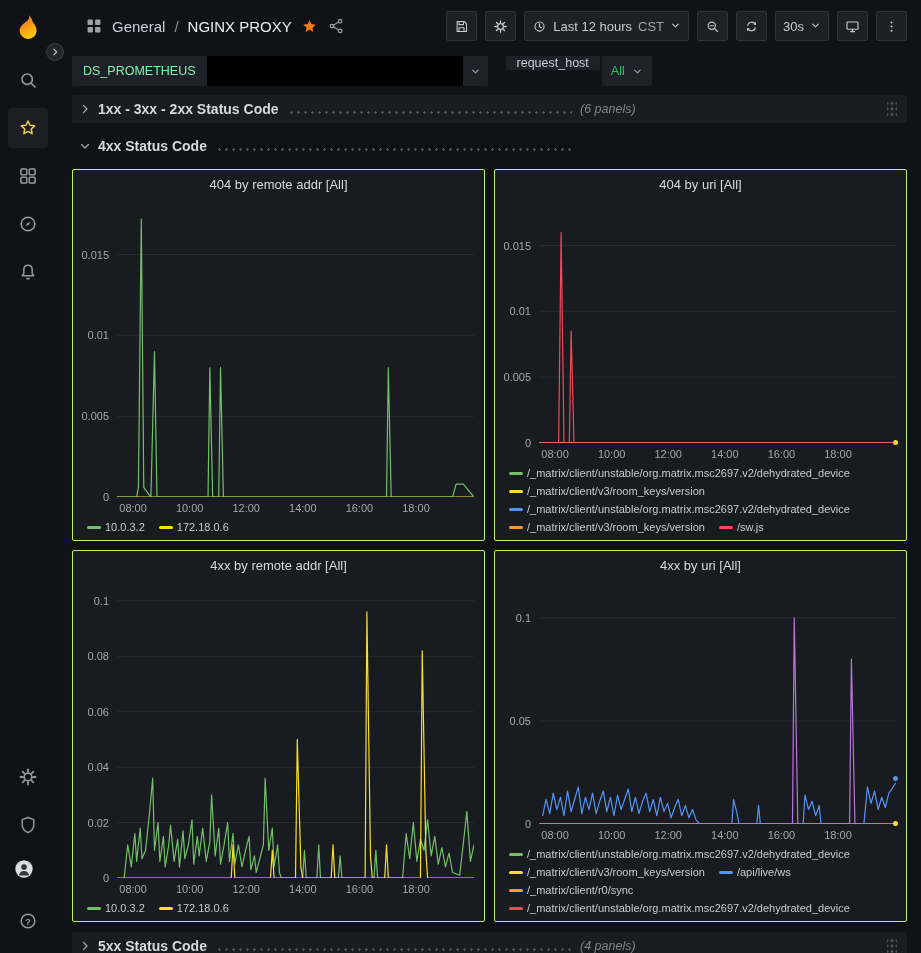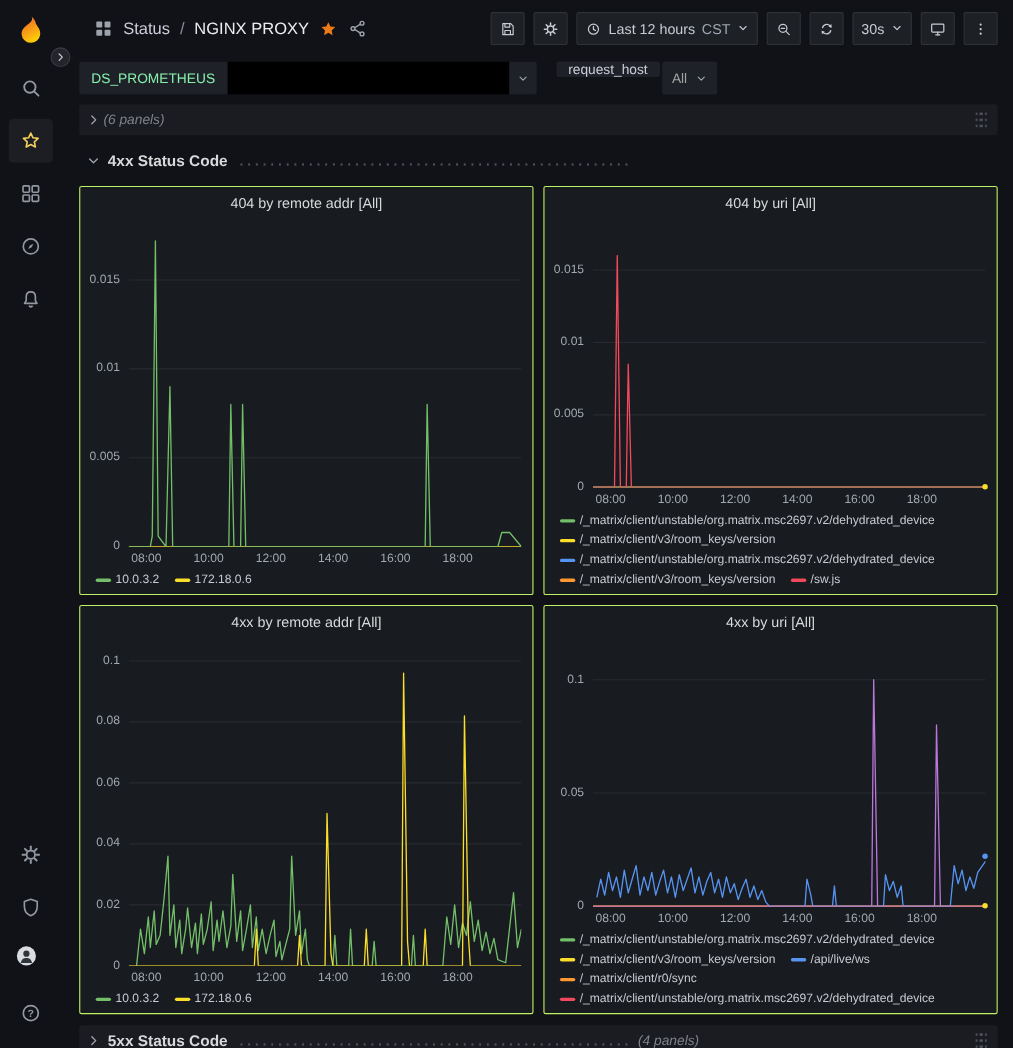--- a/index.html
+++ b/index.html
@@ -45,21 +45,21 @@
     padding-left:17px;gap:18px}
   .var-control{display:flex;align-items:stretch;height:30px;border-radius:2px;overflow:hidden;cursor:pointer}
   .var-label{display:flex;align-items:center;padding:0 11px;background:#1E2127;color:#CCCCDC;
     font-size:12.5px;font-weight:500;white-space:nowrap}
   .var-label.blue{color:#86efac}
   .var-value-redacted{width:256px;background:#000}
   .var-chev{display:flex;align-items:center;padding:0 7px;background:#1E2127;color:#9DA5AE}
   .var-chev svg{width:11px;height:11px}
   .var-group{display:flex;align-items:flex-start;gap:2px}
   .var-value{display:flex;align-items:center;gap:7px;height:30px;padding:0 9px;background:#1E2127;
-    border-radius:2px;color:#a3a3a3;font-size:12.5px;cursor:pointer}
+    border-radius:2px;color:#22c55e;font-size:12.5px;cursor:pointer}
   .var-value svg{width:11px;height:11px;color:#9DA5AE}
 
   
   .dash{position:absolute;left:72px;top:95px;right:14px}
   .row-header{display:flex;align-items:center;height:28px;border-radius:2px;margin-bottom:9px;
     padding:0 10px 0 4px;cursor:pointer}
   .row-header.collapsed{background:#1A1C21}
   .chev{display:flex;align-items:center;justify-content:center;width:18px;height:18px;color:#9FA7B3;flex:none}
   .chev svg{width:12px;height:12px}
   .chev.down svg{transform:rotate(90deg)}
@@ -183,21 +183,21 @@
 
   <header class="navbar">
     <span class="nav-icon">
       <svg viewBox="0 0 24 24" fill="currentColor">
           <rect x="3.4" y="3.4" width="7.2" height="7.2" rx="1.2"></rect>
           <rect x="13.4" y="3.4" width="7.2" height="7.2" rx="1.2"></rect>
           <rect x="3.4" y="13.4" width="7.2" height="7.2" rx="1.2"></rect>
           <rect x="13.4" y="13.4" width="7.2" height="7.2" rx="1.2"></rect>
         </svg>
     </span>
-    <span class="crumb-section">Status</span>
+    <span class="crumb-section">General</span>
     <span class="crumb-sep">/</span>
     <span class="crumb-title">NGINX PROXY</span>
     <span class="nav-icon star-fav">
       <svg viewBox="0 0 24 24" fill="currentColor">
           <polygon points="12 3 14.7 8.6 20.8 9.4 16.3 13.6 17.5 19.7 12 16.6 6.5 19.7 7.7 13.6 3.2 9.4 9.3 8.6"></polygon>
         </svg>
     </span>
     <span class="nav-icon">
       <svg viewBox="0 0 24 24" fill="none" stroke="currentColor" stroke-width="1.7">
           <circle cx="17.5" cy="5.5" r="2.3"></circle>
@@ -304,20 +304,24 @@
     </div>
   </div>
 
   <main class="dash">
       <div class="row-header collapsed">
         <span class="chev">
           <svg viewBox="0 0 24 24">
             <polyline points="9 5 16 12 9 19" fill="none" stroke="currentColor" stroke-width="2.4" stroke-linecap="round" stroke-linejoin="round"></polyline>
           </svg>
         </span>
+        <div class="row-left">
+          <span class="row-title">1xx - 3xx - 2xx Status Code</span>
+          <span class="row-dots"></span>
+        </div>
         <span class="row-count">(6 panels)</span>
         <span class="drag-dots"></span>
       </div>
       <div class="row-header expanded">
         <span class="chev down">
           <svg viewBox="0 0 24 24">
             <polyline points="9 5 16 12 9 19" fill="none" stroke="currentColor" stroke-width="2.4" stroke-linecap="round" stroke-linejoin="round"></polyline>
           </svg>
         </span>
         <div class="row-left">

